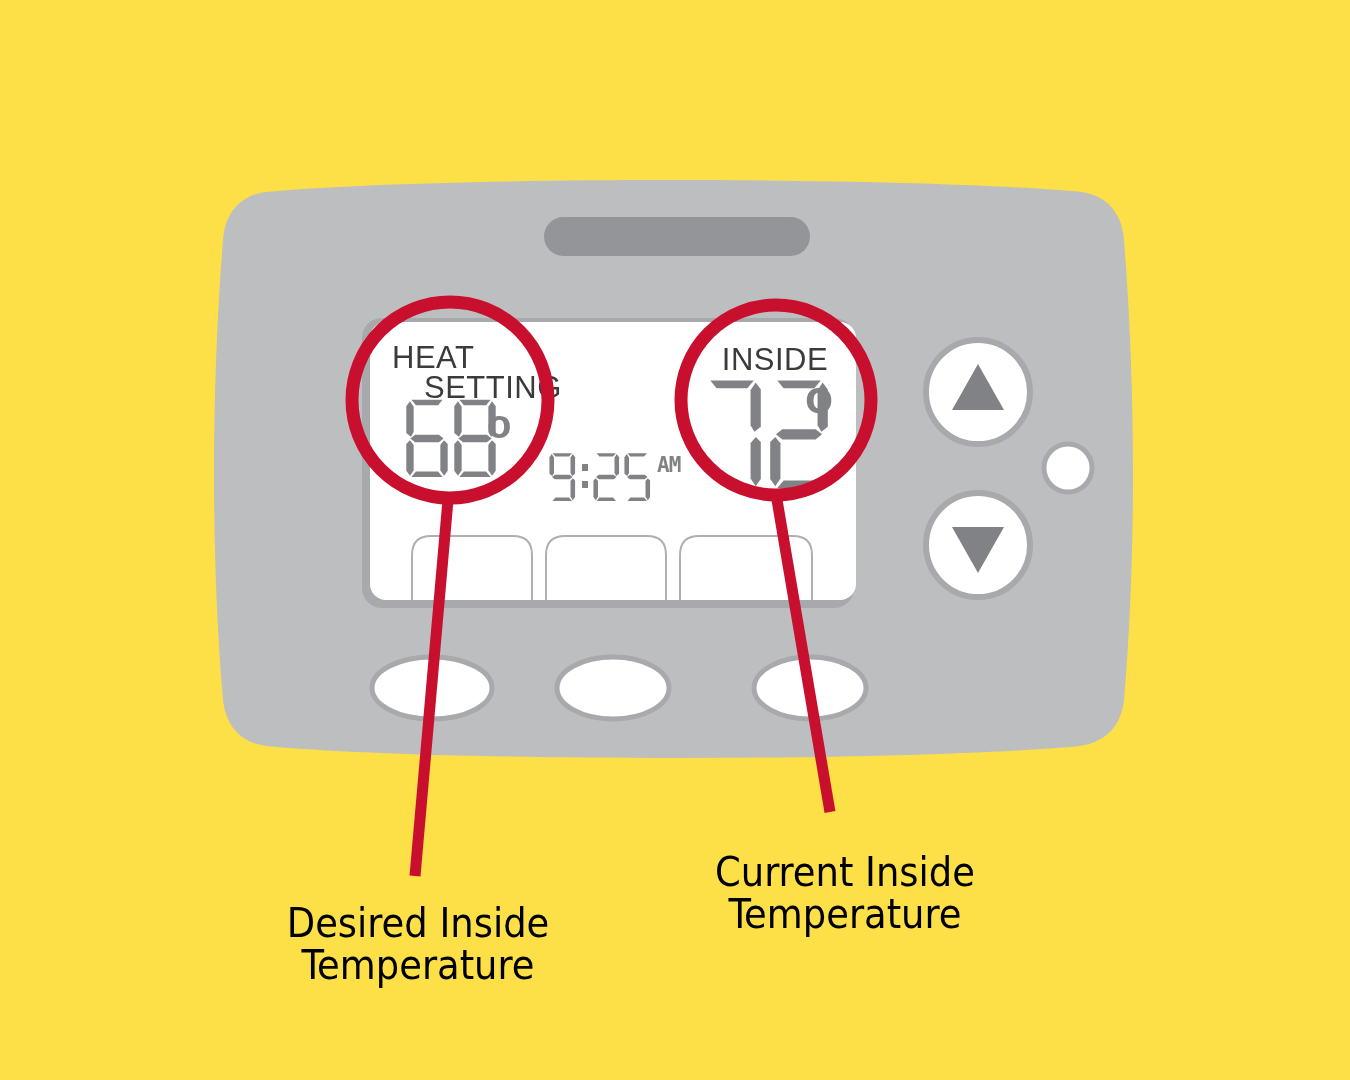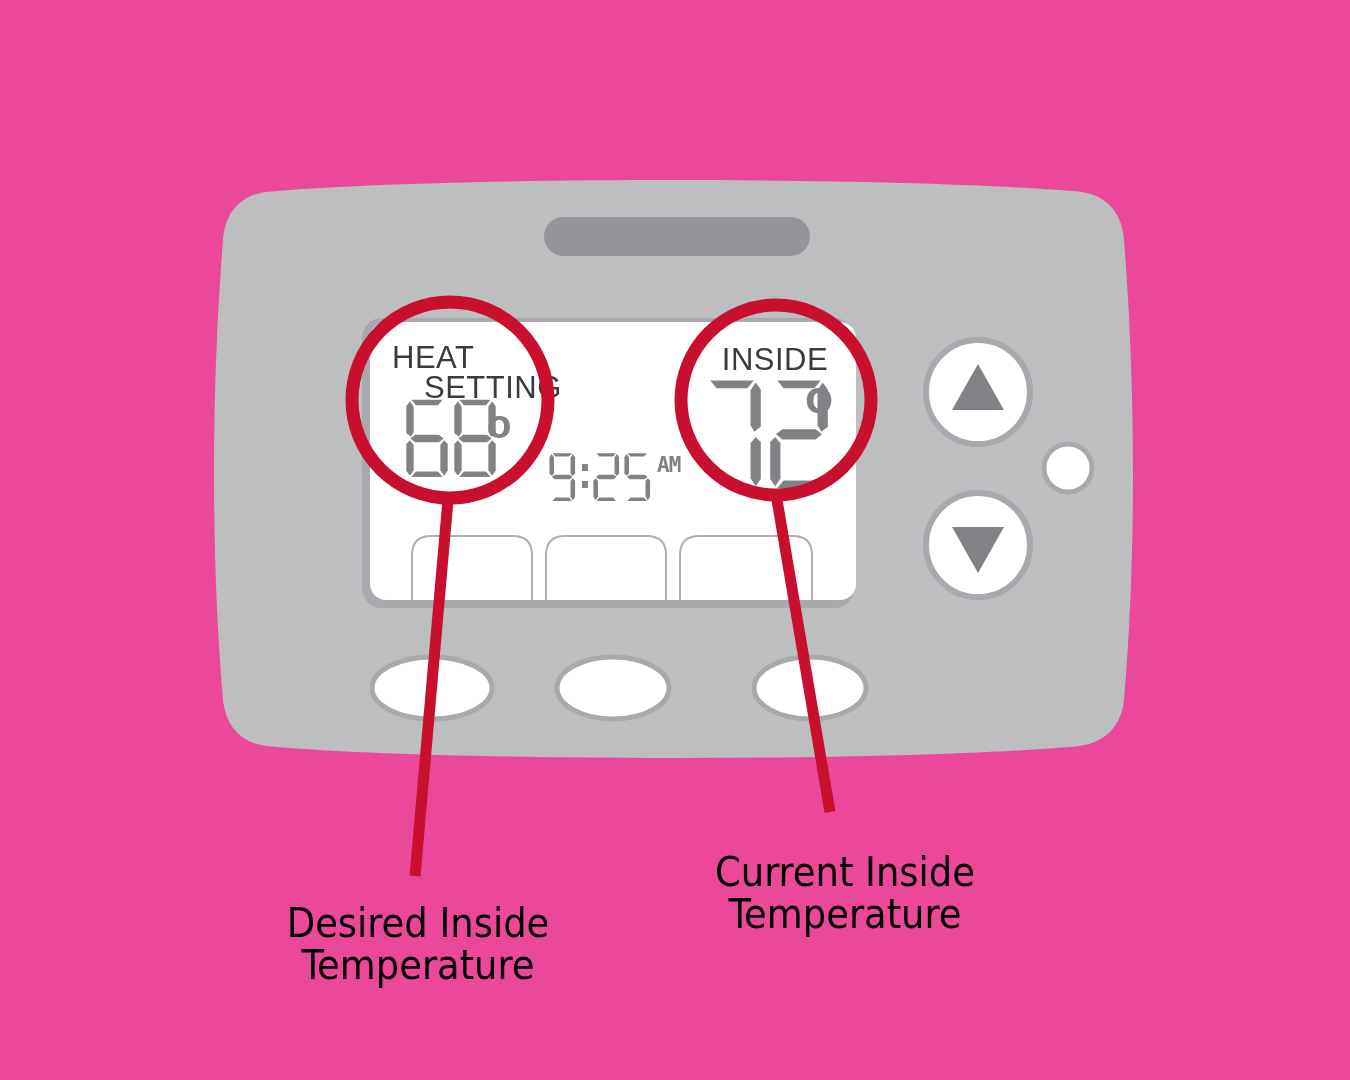--- a/index.html
+++ b/index.html
@@ -11,21 +11,21 @@
   body {
     width: 1350px;
     height: 1080px;
     overflow: hidden;
     font-family: "Liberation Sans", sans-serif;
   }
   #stage {
     position: relative;
     width: 1350px;
     height: 1080px;
-    background: #ec4899;
+    background: #fde047;
   }
   svg.scene {
     display: block;
     width: 1350px;
     height: 1080px;
   }
   .lcd-label {
     font-family: "Liberation Sans", sans-serif;
     font-size: 31px;
     fill: #3b3b3d;

